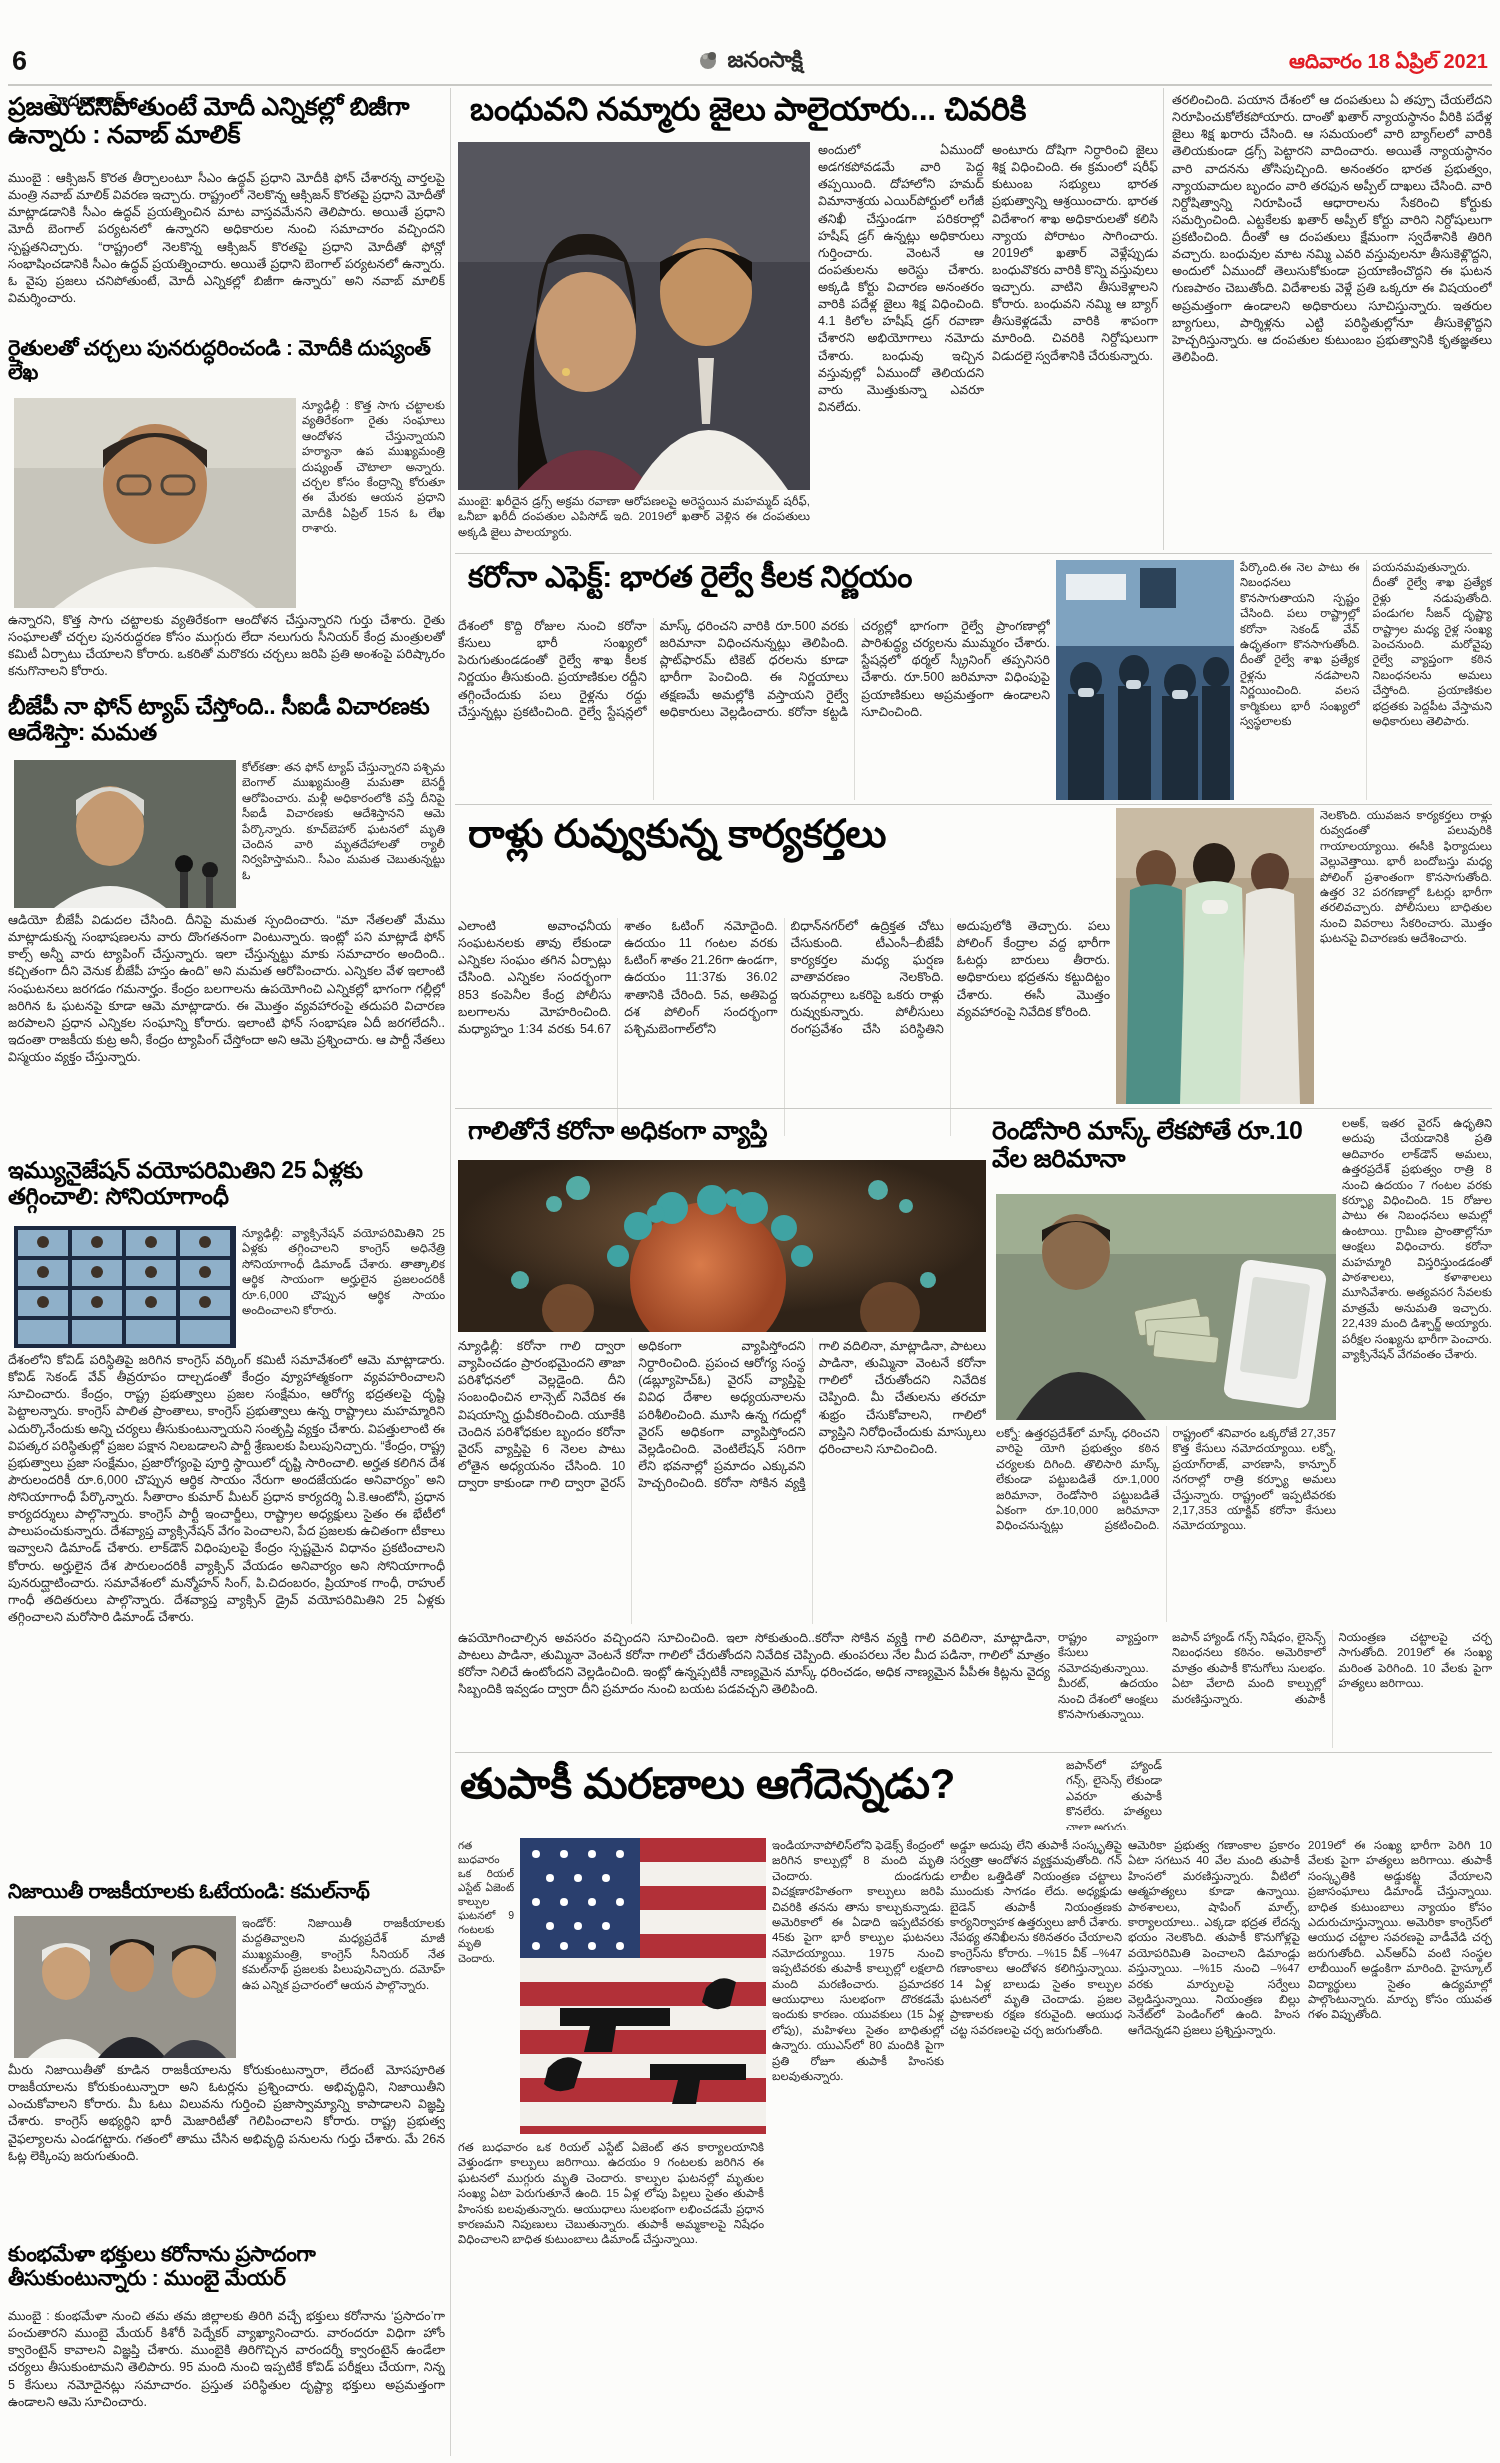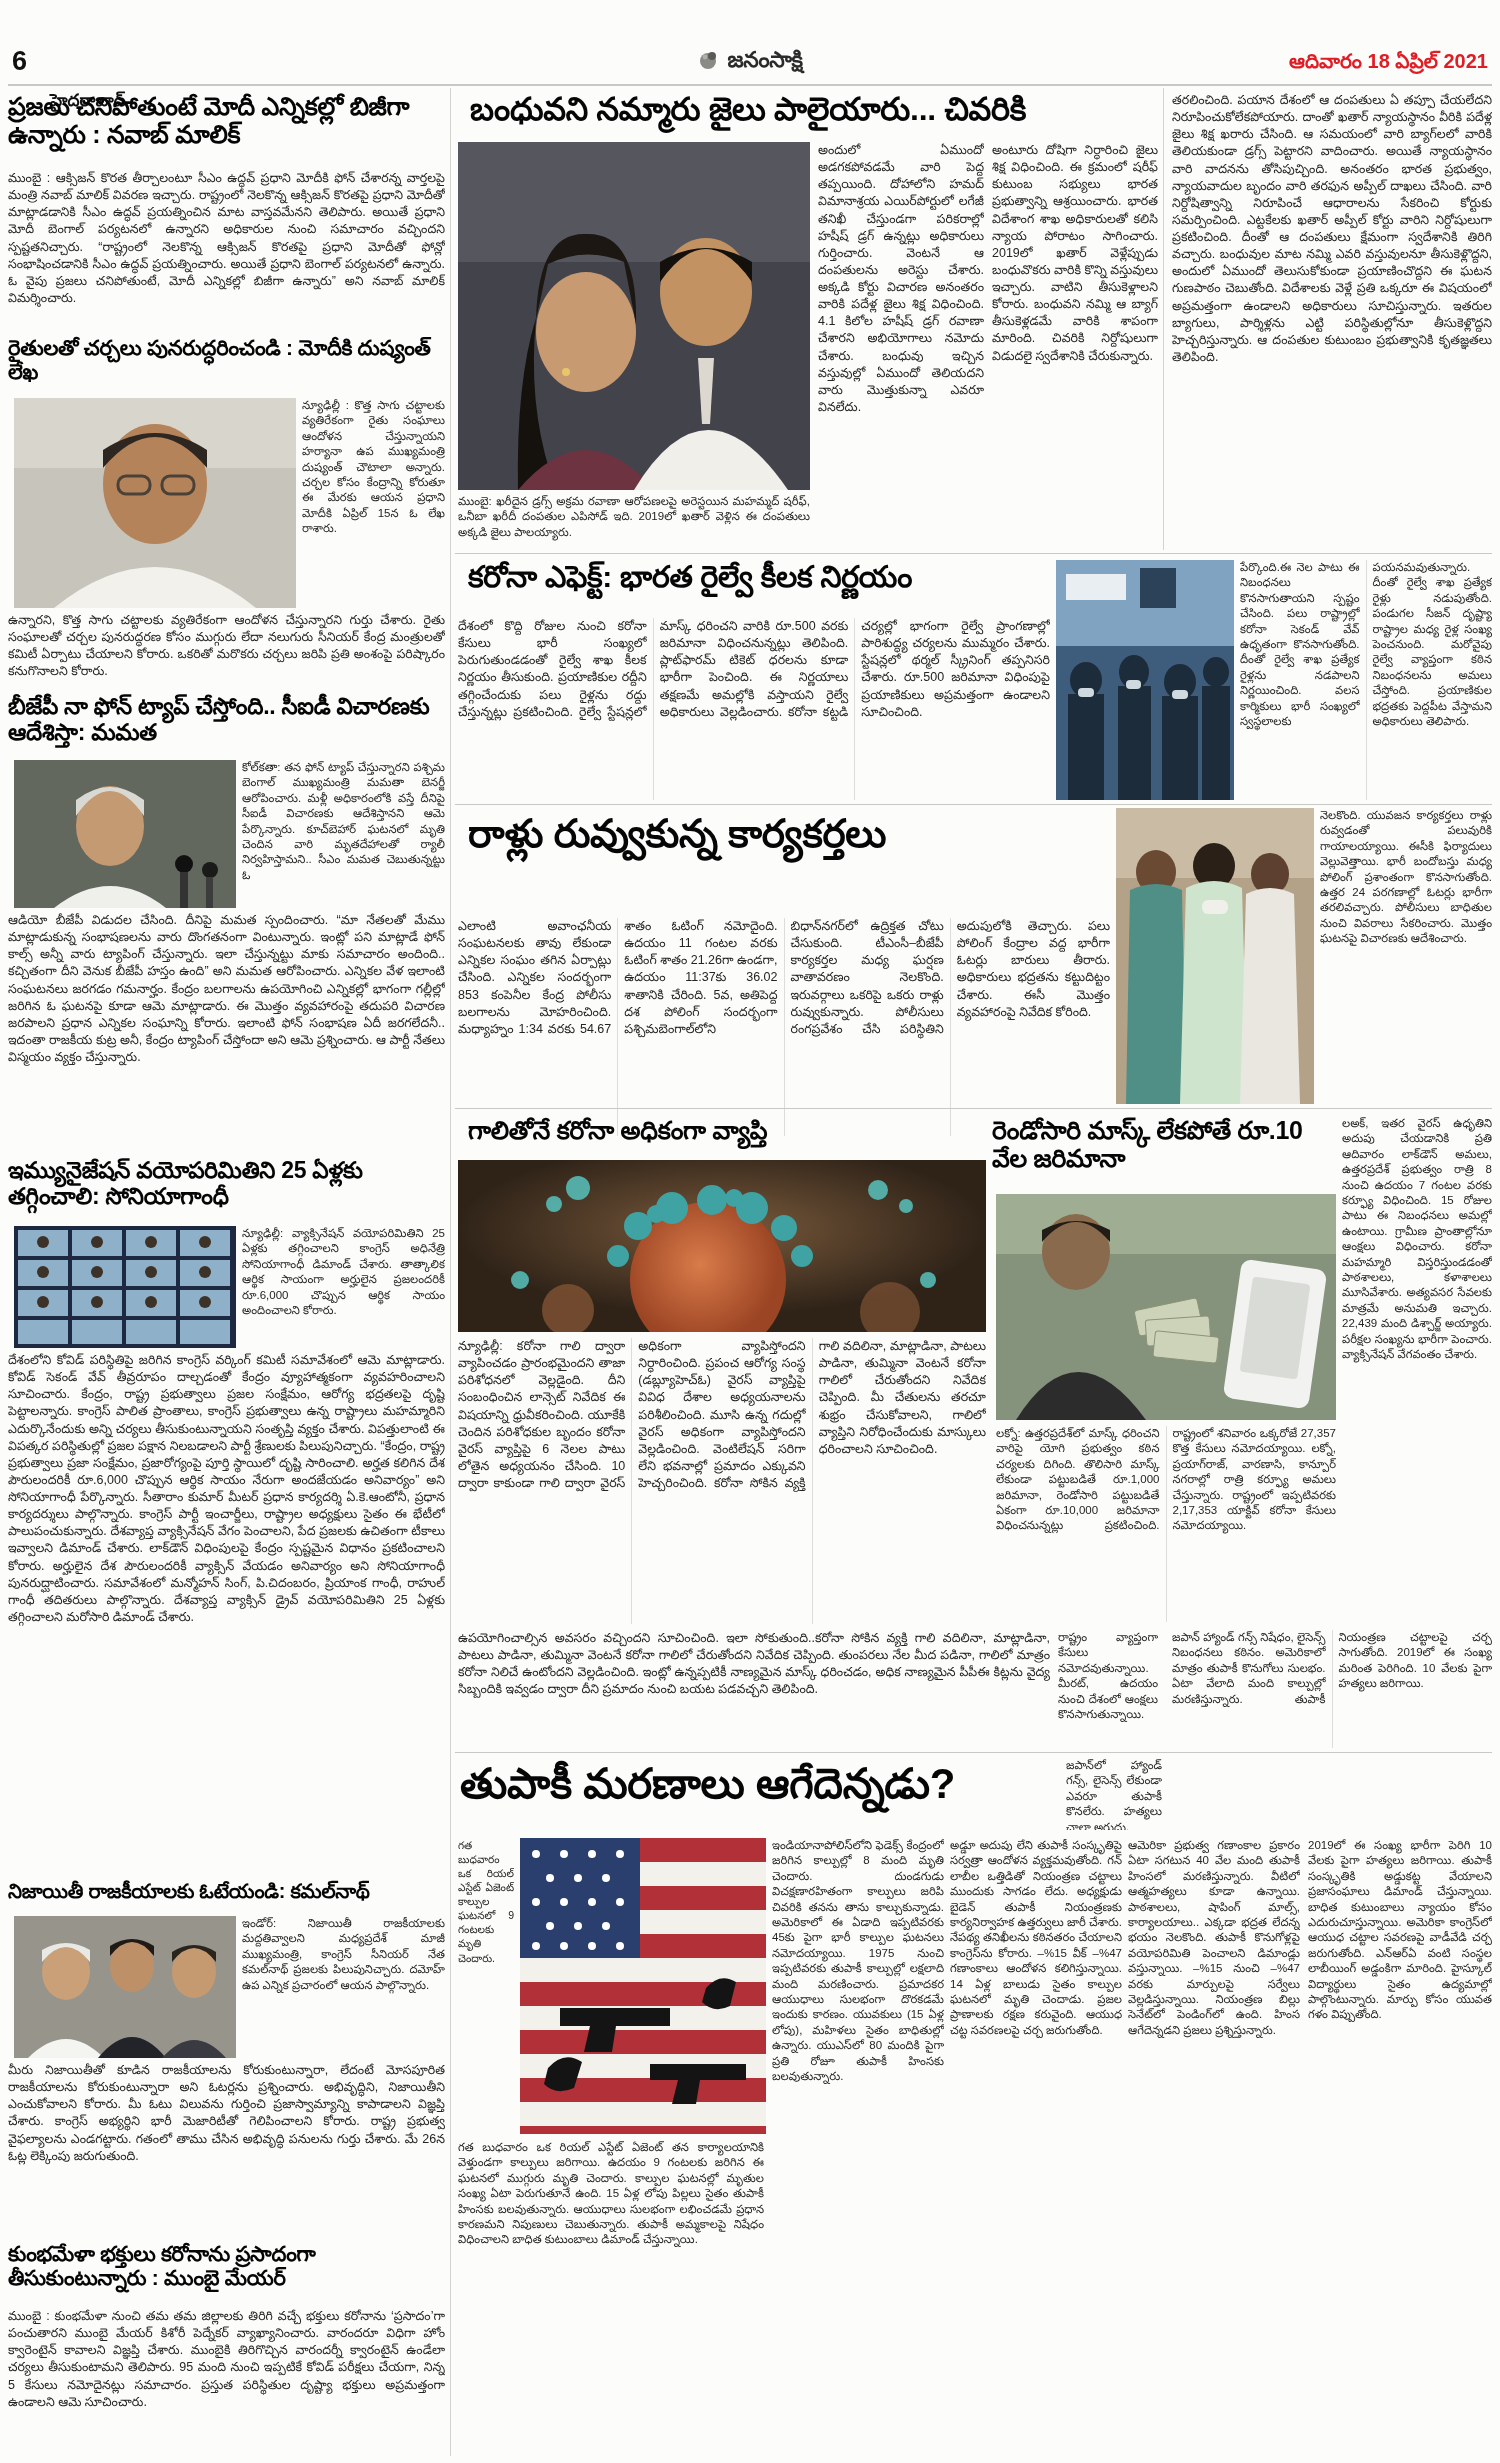--- a/index.html
+++ b/index.html
@@ -204,21 +204,21 @@
           <ellipse cx="98" cy="58" rx="21" ry="23" fill="#2a2018"></ellipse>
           <path d="M70 80 Q98 66 126 80 L132 296 L64 296 Z" fill="#cfe4cd"></path>
         </g>
       <g>
           <ellipse cx="154" cy="66" rx="19" ry="21" fill="#5d4030"></ellipse>
           <path d="M130 86 Q154 74 178 86 L184 296 L124 296 Z" fill="#e9e7e0"></path>
         </g>
       <rect x="86" y="92" width="26" height="14" rx="6" fill="#f0f0ea"></rect>
     </svg>
   </div>
-  <div class="abs bd sm" style="left:1320px;top:808px;width:172px;height:296px;">నెలకొంది. యువజన కార్యకర్తలు రాళ్లు రువ్వడంతో పలువురికి గాయాలయ్యాయి. ఈసీకి ఫిర్యాదులు వెల్లువెత్తాయి. భారీ బందోబస్తు మధ్య పోలింగ్ ప్రశాంతంగా కొనసాగుతోంది. ఉత్తర 24 పరగణాల్లో ఓటర్లు భారీగా తరలివచ్చారు. పోలీసులు బాధితుల నుంచి వివరాలు సేకరించారు. మొత్తం ఘటనపై విచారణకు ఆదేశించారు.</div>
+  <div class="abs bd sm" style="left:1320px;top:808px;width:172px;height:296px;">నెలకొంది. యువజన కార్యకర్తలు రాళ్లు రువ్వడంతో పలువురికి గాయాలయ్యాయి. ఈసీకి ఫిర్యాదులు వెల్లువెత్తాయి. భారీ బందోబస్తు మధ్య పోలింగ్ ప్రశాంతంగా కొనసాగుతోంది. ఉత్తర 32 పరగణాల్లో ఓటర్లు భారీగా తరలివచ్చారు. పోలీసులు బాధితుల నుంచి వివరాలు సేకరించారు. మొత్తం ఘటనపై విచారణకు ఆదేశించారు.</div>
   <div class="abs rule-h" style="left:455px;top:1108px;width:1037px;"></div>
 
   <div class="abs hl" style="left:468px;top:1116px;width:512px;height:38px;font-size:25px;">గాలితోనే కరోనా అధికంగా వ్యాప్తి</div>
   <div class="abs ph" style="left:458px;top:1160px;width:528px;height:172px;">
     <svg viewBox="0 0 528 172" preserveAspectRatio="none">
       <defs>
         <radialGradient id="vbg" cx="50%" cy="40%">
             <stop offset="0%" stop-color="#7a5a3c"></stop>
             <stop offset="100%" stop-color="#2f2318"></stop>
           </radialGradient>

